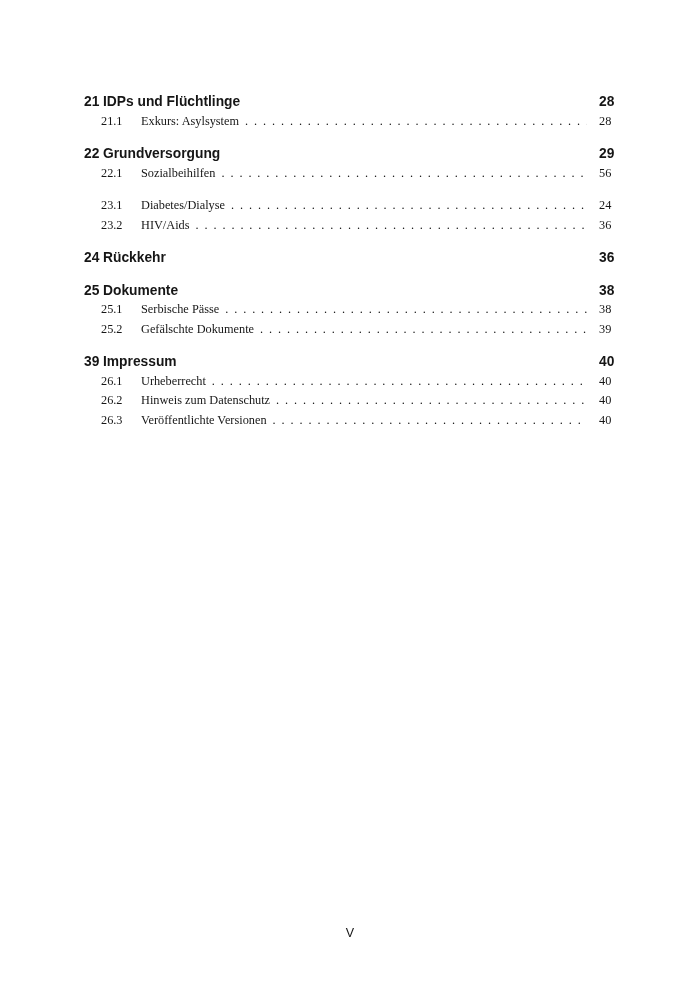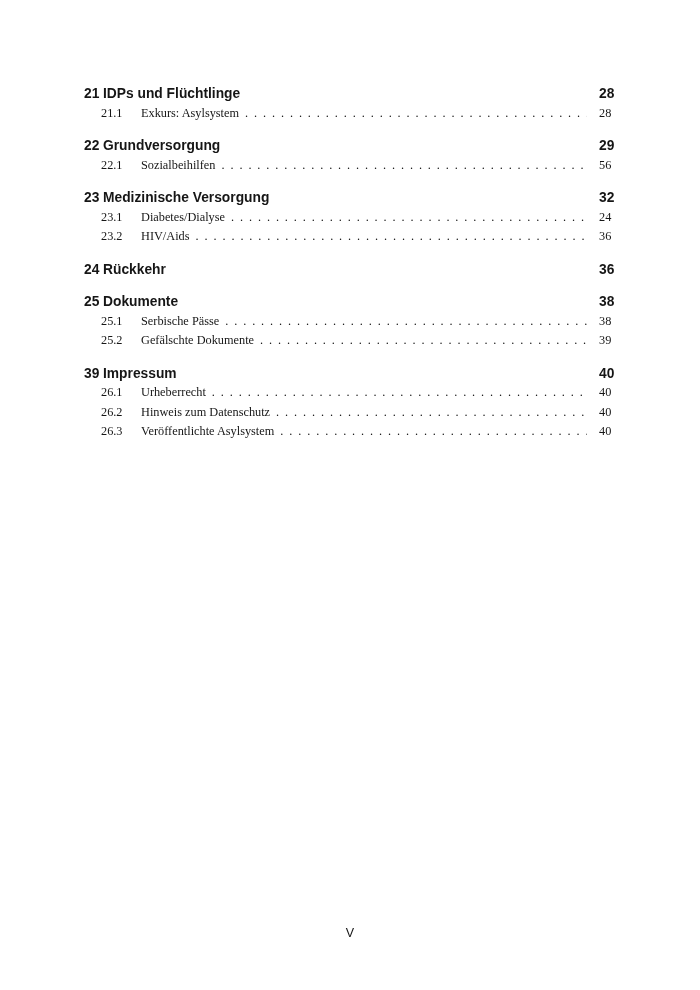--- a/index.html
+++ b/index.html
@@ -13,21 +13,21 @@
     height: 990px;
     background: #ffffff;
     color: #161616;
     font-family: "Liberation Sans", sans-serif;
     overflow: hidden;
   }
   .toc {
     position: absolute;
     left: 84px;
     right: 85px;
-    top: 84px;
+    top: 92px;
   }
   .toc-group {
     margin-bottom: 13px;
   }
   .row {
     display: flex;
     align-items: baseline;
     line-height: 19.5px;
     white-space: nowrap;
   }
@@ -109,26 +109,20 @@
       </div>
       <div class="row sub">
         <span class="num">22.1</span>
         <span class="label">Sozialbeihilfen</span>
         <span class="leader"></span>
         <span class="pagenum">56</span>
       </div>
     </div>
 
     <div class="toc-group">
-      <div class="row section">
-        <span class="num">23</span>
-        <span class="label">Medizinische Versorgung</span>
-        <span class="spacer"></span>
-        <span class="pagenum">32</span>
-      </div>
       <div class="row sub">
         <span class="num">23.1</span>
         <span class="label">Diabetes/Dialyse</span>
         <span class="leader"></span>
         <span class="pagenum">24</span>
       </div>
       <div class="row sub">
         <span class="num">23.2</span>
         <span class="label">HIV/Aids</span>
         <span class="leader"></span>
@@ -180,21 +174,21 @@
         <span class="pagenum">40</span>
       </div>
       <div class="row sub">
         <span class="num">26.2</span>
         <span class="label">Hinweis zum Datenschutz</span>
         <span class="leader"></span>
         <span class="pagenum">40</span>
       </div>
       <div class="row sub">
         <span class="num">26.3</span>
-        <span class="label">Veröffentlichte Asylsystem</span>
+        <span class="label">Veröffentlichte Versionen</span>
         <span class="leader"></span>
         <span class="pagenum">40</span>
       </div>
     </div>
 
   </div>
 
   <div class="footer">V</div>
 </div>
 

